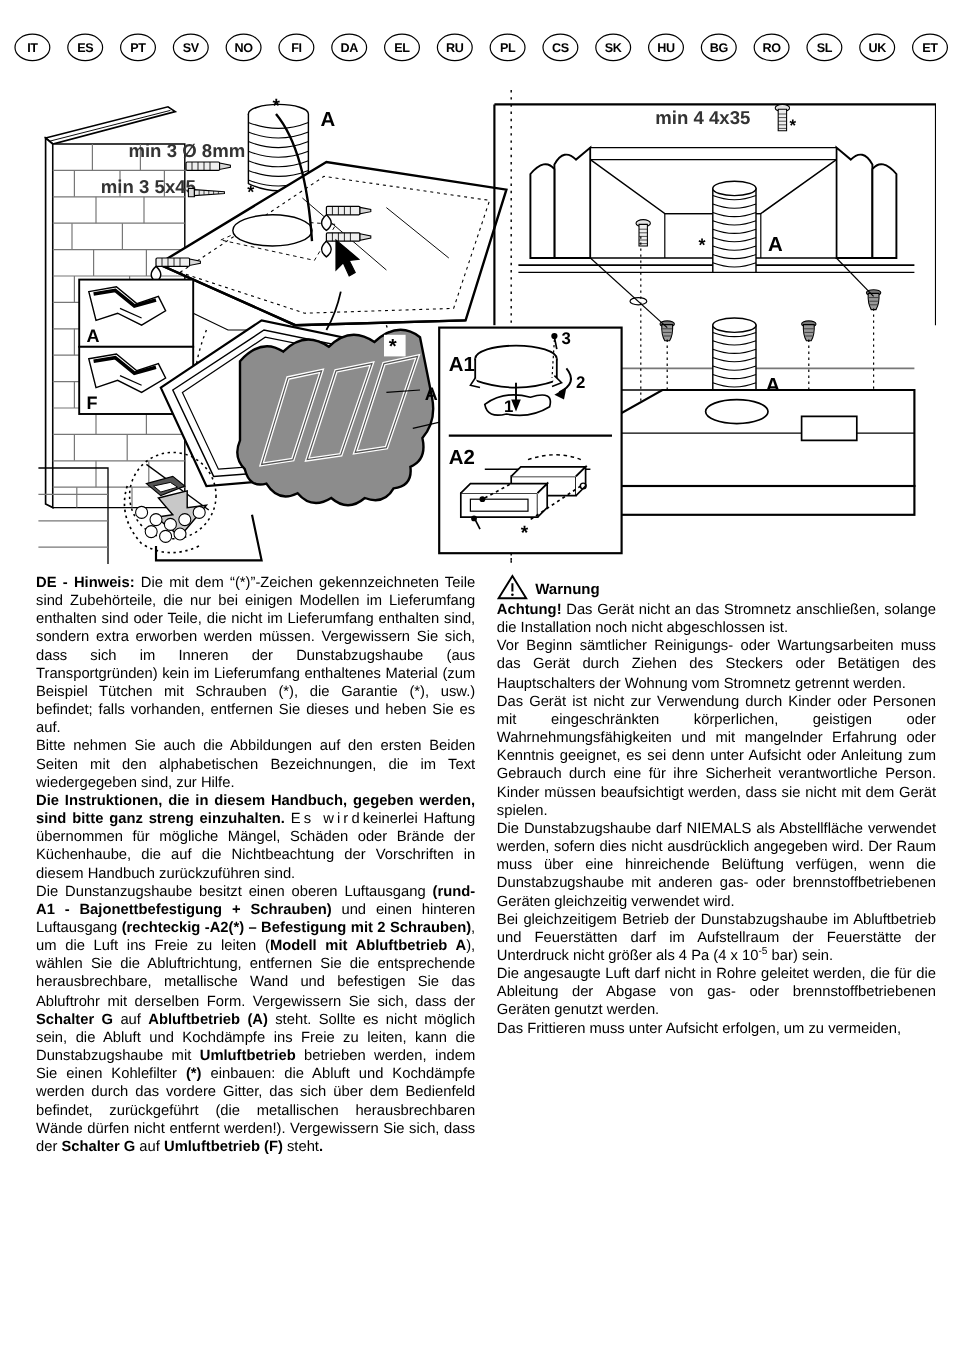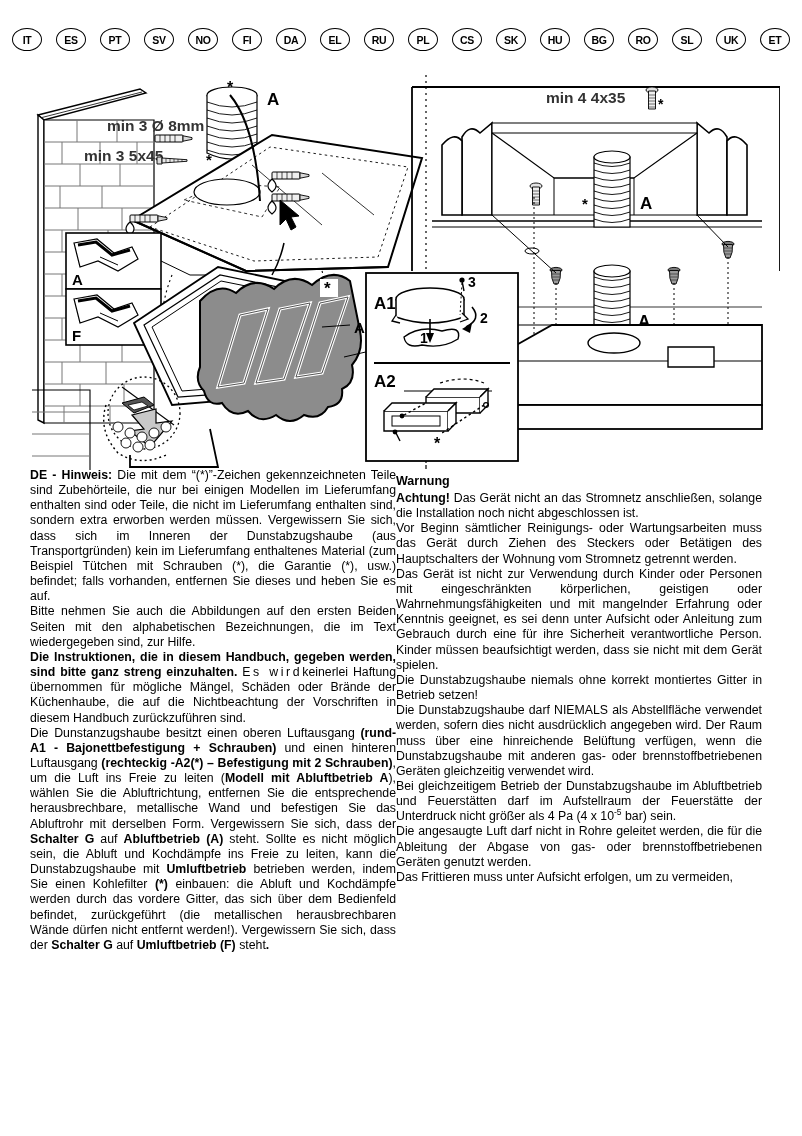--- a/index.html
+++ b/index.html
@@ -48,48 +48,48 @@
     left: 22px;
     top: 75px;
     width: 758px;
     height: 395px;
   }
   #diagram svg { display: block; }
 
   
   #text-area {
     position: absolute;
-    top: 468px;
+    top: 478px;
     left: 30px;
     width: 750px;
     display: flex;
+    gap: 18px;
   }
   .col {
     width: 366px;
     font-size: 12.3px;
     line-height: 15.15px;
     text-align: justify;
   }
   .col p {
     margin: 0;
   }
   b { font-weight: bold; }
   .spaced { letter-spacing: 2.6px; margin-top: 47px; }
   sup {
     font-size: 8.5px;
     vertical-align: super;
     line-height: 0;
   }
   .warn-head {
     display: flex;
-    align-items: flex-start;
+    align-items: flex-end;
     gap: 6px;
     margin-bottom: 1px;
     height: 22px;
-    flex-direction: column;
   }
   .warn-head .label {
     font-weight: bold;
     font-size: 12.5px;
     padding-bottom: 1px;
   }
 </style>
 </head>
 <body>
 
@@ -455,19 +455,18 @@
       <svg width="26" height="22" viewBox="0 0 26 22">
         <path d="M13 2 L24.5 20.5 L1.5 20.5 Z" fill="none" stroke="#000" stroke-width="1.6"></path>
         <line x1="13" y1="8" x2="13" y2="15" stroke="#000" stroke-width="1.7"></line>
         <circle cx="13" cy="17.6" r="1.1" fill="#000"></circle>
       </svg>
       <span class="label">Warnung</span>
     </div>
     <p><b>Achtung!</b><span> Das Gerät nicht an das Stromnetz anschließen, solange die Installation noch nicht abgeschlossen ist.</span></p>
     <p>Vor Beginn sämtlicher Reinigungs- oder Wartungsarbeiten muss das Gerät durch Ziehen des Steckers oder Betätigen des Hauptschalters der Wohnung vom Stromnetz getrennt werden.</p>
     <p>Das Gerät ist nicht zur Verwendung durch Kinder oder Personen mit eingeschränkten körperlichen, geistigen oder Wahrnehmungsfähigkeiten und mit mangelnder Erfahrung oder Kenntnis geeignet, es sei denn unter Aufsicht oder Anleitung zum Gebrauch durch eine für ihre Sicherheit verantwortliche Person.  Kinder müssen beaufsichtigt werden, dass sie nicht mit dem Gerät spielen.</p>
-    <p>Die Dunstabzugshaube niemals ohne korrekt montiertes Gitter in Betrieb setzen!</p>
     <p>Die Dunstabzugshaube darf NIEMALS als Abstellfläche verwendet werden, sofern dies nicht ausdrücklich angegeben wird. Der Raum muss über eine hinreichende Belüftung verfügen, wenn die Dunstabzugshaube mit anderen gas- oder brennstoffbetriebenen Geräten gleichzeitig verwendet wird.</p>
     <p><span>Bei gleichzeitigem Betrieb der Dunstabzugshaube im Abluftbetrieb und Feuerstätten darf im Aufstellraum der Feuerstätte der Unterdruck nicht größer als 4 Pa (4 x 10</span><sup>-5</sup><span> bar) sein.</span></p>
     <p>Die angesaugte Luft darf nicht in Rohre geleitet werden, die für die Ableitung der Abgase von gas- oder brennstoffbetriebenen Geräten genutzt werden.</p>
     <p>Das Frittieren muss unter Aufsicht erfolgen, um zu vermeiden,</p>
   </div>
 </div>
 
 </body></html>

